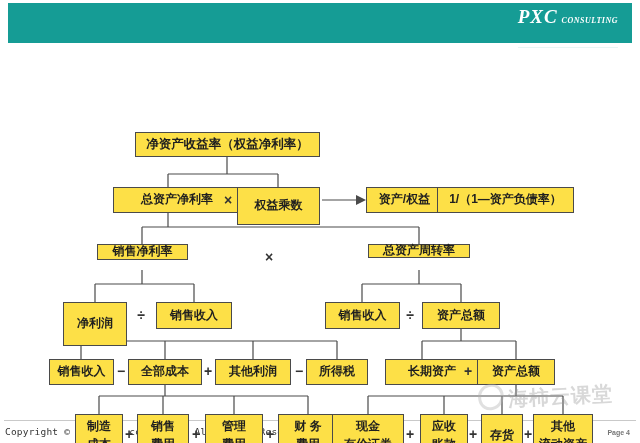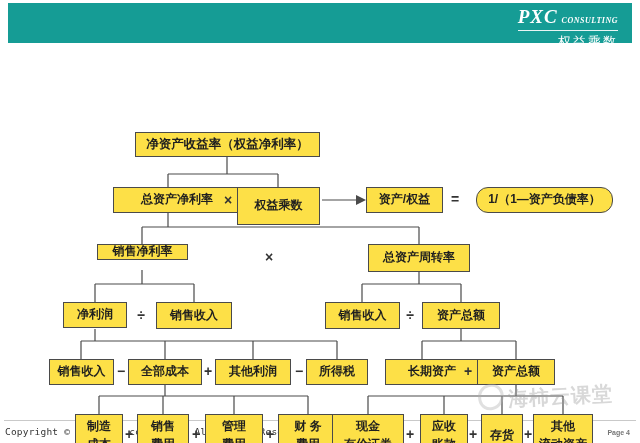--- a/index.html
+++ b/index.html
@@ -11,21 +11,21 @@
   .header-bar{
     position:absolute;left:8px;top:3px;width:624px;height:40px;
     background:#159c95;
   }
   .slide-title{
     position:absolute;left:28px;top:11px;
     color:#ffffff;font-size:16px;font-weight:bold;letter-spacing:1px;
   }
   .logo{position:absolute;right:14px;top:3px;text-align:right;color:#ffffff;}
   .logo-top{
-    display:inline-block;border-bottom:1px solid #e8f5f4;padding-bottom:2px;
+    display:inline-block;border-bottom:1px solid #e8f5f4;padding-bottom:19px;
     font-family:"Liberation Serif","DejaVu Serif",serif;font-style:italic;
   }
   .logo-brand{font-size:19px;font-weight:bold;letter-spacing:1px;}
   .logo-suffix{font-size:8px;font-weight:bold;letter-spacing:0.5px;}
   .logo-sub{font-size:13px;margin-top:2px;letter-spacing:2px;}
   
   .diagram{position:absolute;left:0;top:44px;width:640px;height:376px;}
   .connectors{position:absolute;left:0;top:0;z-index:1;}
   .node{
     position:absolute;z-index:2;background:#fde047;
@@ -98,27 +98,27 @@
       <polygon points="356,151 366,156 356,161" fill="#4a4a4a"></polygon>
     </svg>
 
     <div class="node" style="left:135px;top:88px;width:185px;height:25px;font-size:12.5px;">净资产收益率（权益净利率）</div>
 
     <div class="node" style="left:113px;top:143px;width:128px;height:26px;">总资产净利率</div>
     <span class="op" style="left:221px;top:148px;">×</span>
     <div class="node" style="left:237px;top:143px;width:83px;height:38px;">权益乘数</div>
     <div class="node" style="left:366px;top:143px;width:77px;height:26px;">资产/权益</div>
     <span class="op" style="left:448px;top:147px;">=</span>
-    <div class="node" style="left:476px;top:143px;width:137px;height:26px;border-radius:12px;">1/（1—资产负债率）</div>
+    <div class="node" style="left:437px;top:143px;width:137px;height:26px;">1/（1—资产负债率）</div>
 
     <div class="node" style="left:97px;top:200px;width:91px;height:16px;">销售净利率</div>
     <span class="op" style="left:262px;top:205px;">×</span>
-    <div class="node" style="left:368px;top:200px;width:102px;height:28px;">总资产周转率</div>
+    <div class="node" style="left:368px;top:200px;width:102px;height:14px;">总资产周转率</div>
 
-    <div class="node" style="left:63px;top:258px;width:64px;height:26px;">净利润</div>
+    <div class="node" style="left:63px;top:258px;width:64px;height:44px;">净利润</div>
     <span class="op" style="left:134px;top:263px;">÷</span>
     <div class="node" style="left:156px;top:258px;width:76px;height:27px;">销售收入</div>
     <div class="node" style="left:325px;top:258px;width:75px;height:27px;">销售收入</div>
     <span class="op" style="left:403px;top:263px;">÷</span>
     <div class="node" style="left:422px;top:258px;width:78px;height:27px;">资产总额</div>
 
     <div class="node" style="left:49px;top:315px;width:65px;height:26px;">销售收入</div>
     <span class="op" style="left:114px;top:319px;">−</span>
     <div class="node" style="left:128px;top:315px;width:74px;height:26px;">全部成本</div>
     <span class="op" style="left:201px;top:319px;">+</span>

